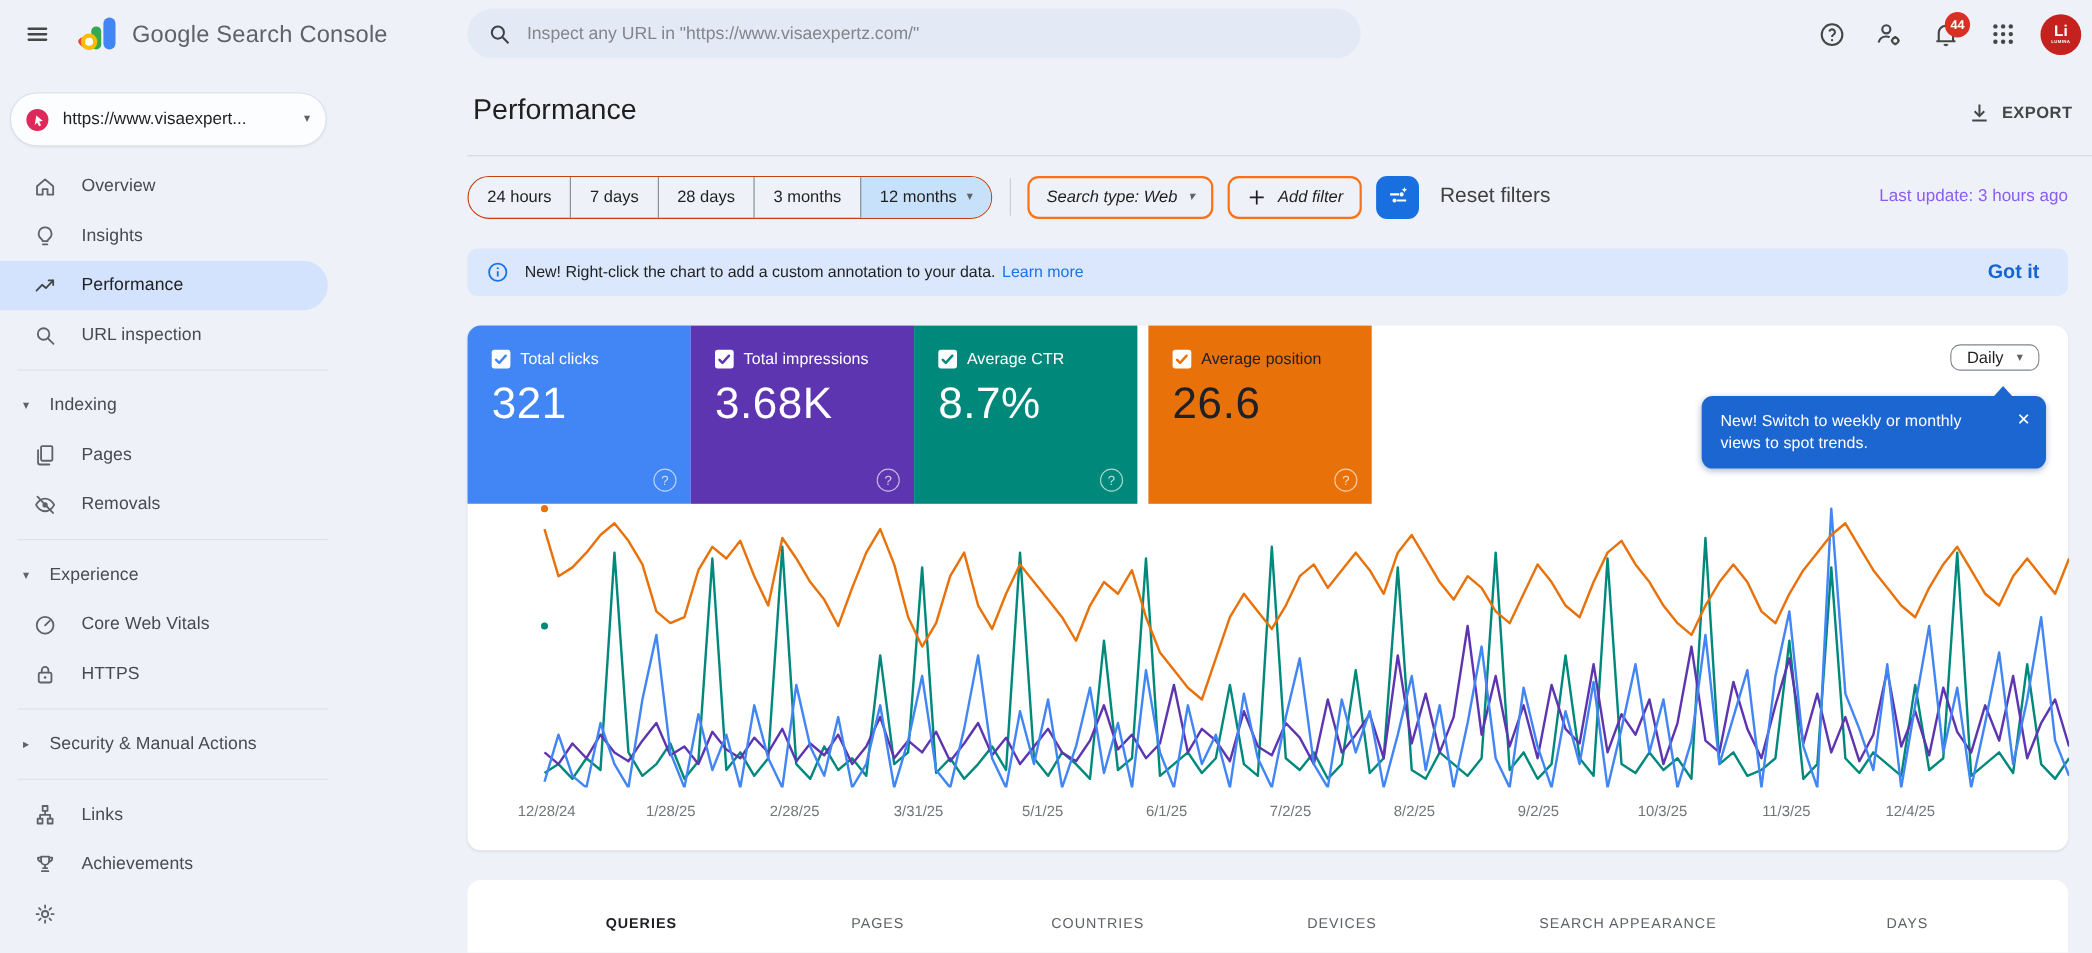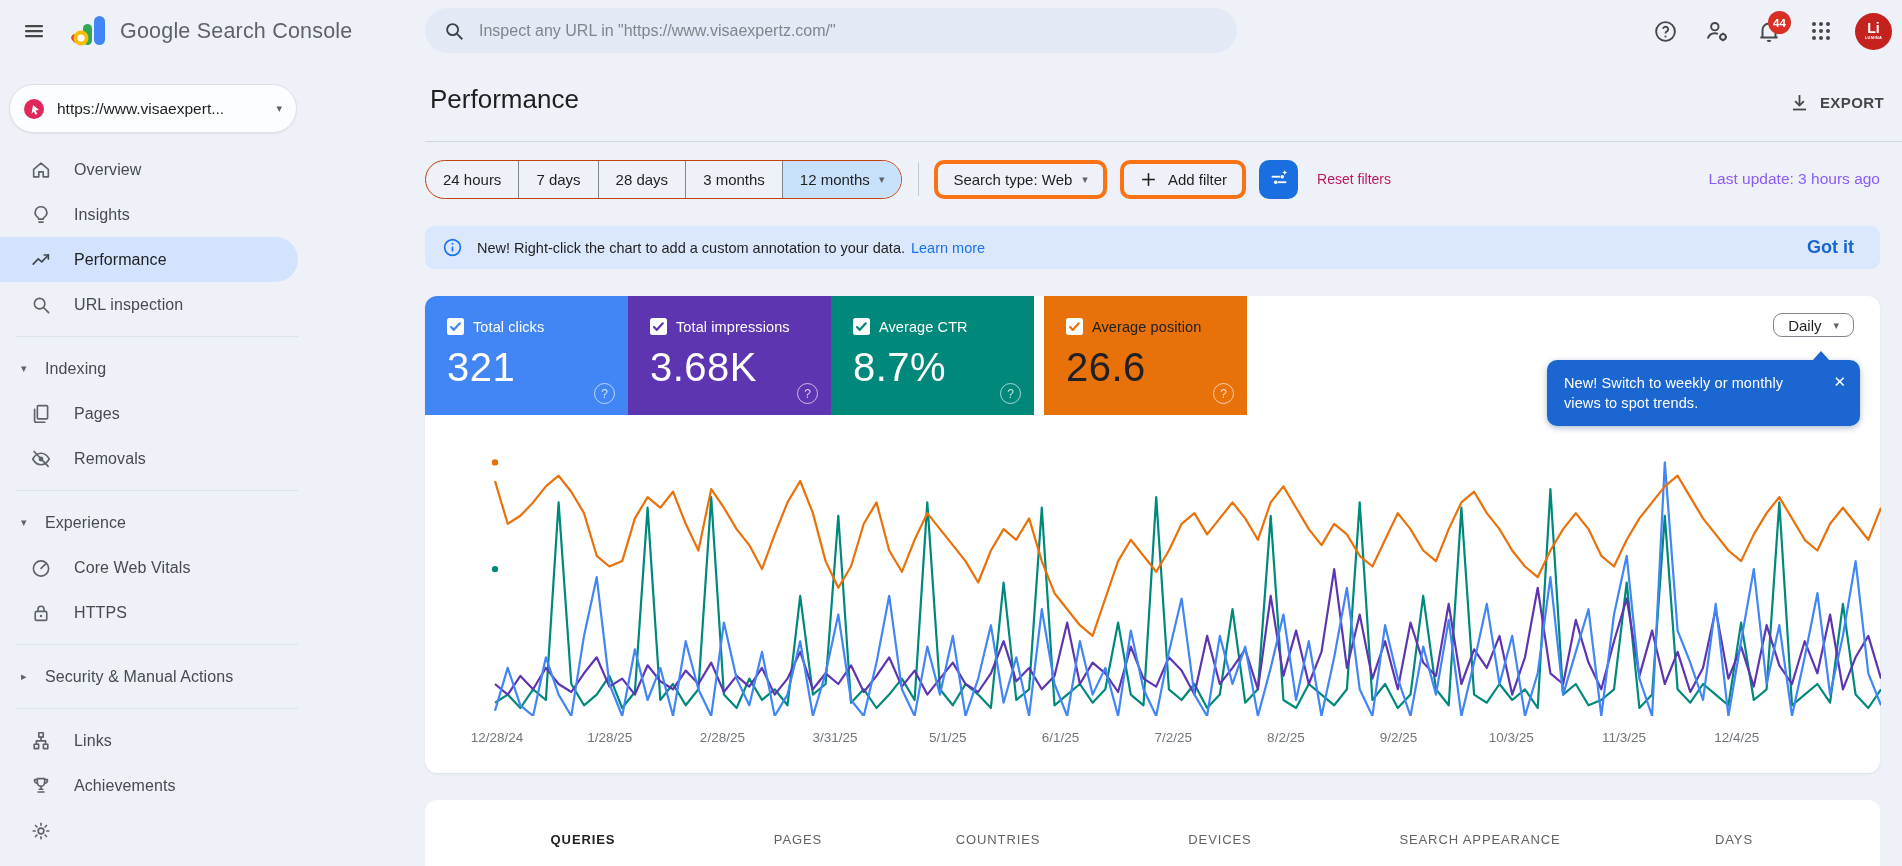--- a/index.html
+++ b/index.html
@@ -65,35 +65,35 @@
   .export { position:absolute; right:18px; top:30px; display:flex; align-items:center; gap:10px; cursor:pointer; color:#444746; }
   .export .elabel { font-size:15px; font-weight:bold; letter-spacing:.4px; }
   .hdr-divider { position:absolute; top:79px; left:125px; right:0; height:1px; background:#d3d7df; }
 
   .filter-row { position:absolute; top:97px; left:125px; right:22px; height:40px; display:flex; align-items:center; }
   .segmented { display:flex; border:1px solid #c2410c; border-radius:20px; overflow:hidden; background:#fff0; height:39px; }
   .segment { padding:0 17px; display:flex; align-items:center; font-size:15px; color:#1f1f1f; cursor:pointer; border-left:1px solid #80858c; background:transparent; gap:9px; }
   .segment:first-child { border-left:none; }
   .segment.selected { background:#c8e1fb; }
   .vsep { width:1px; height:34px; background:#c6cad2; margin:0 15px 0 16px; }
-  .chip { height:39px; border:4px solid #f97316; border-radius:10px; display:flex; align-items:center; padding:0 15px; gap:10px; font-size:15px; color:#1f1f1f; cursor:pointer; background:transparent; }
+  .chip { height:39px; border:2px solid #f97316; border-radius:10px; display:flex; align-items:center; padding:0 15px; gap:10px; font-size:15px; color:#1f1f1f; cursor:pointer; background:transparent;font-style:italic; }
   .chip + .chip { margin-left:13px; }
   .tune-btn { width:39px; height:39px; border-radius:10px; background:#1a6fe0; margin-left:13px; display:flex; align-items:center; justify-content:center; cursor:pointer; }
-  .reset-link { margin-left:19px; font-size:14px; color:#be185d; cursor:pointer; white-space:nowrap; }
+  .reset-link { margin-left:19px; font-size:19px; color:#404040; cursor:pointer; white-space:nowrap; }
   .last-update { margin-left:auto; font-size:15.5px; color:#8b5cf6; white-space:nowrap; }
 
   .banner { position:absolute; top:164px; left:125px; right:22px; height:43px; background:#dbe7fc; border-radius:9px; display:flex; align-items:center; padding:0 26px 0 17px; }
   .banner .btext { margin-left:14px; font-size:14.5px; color:#1f1f1f; }
   .banner .blink { margin-left:6px; font-size:14.5px; color:#1a73e8; cursor:pointer; }
   .banner .gotit { margin-left:auto; font-size:18px; font-weight:bold; color:#1765cf; cursor:pointer; }
 
   
   .chart-card { position:absolute; top:234px; left:125px; right:22px; height:477px; background:#fff; border-radius:12px; box-shadow:0 1px 2px rgba(60,64,67,.10); }
   .metrics { position:absolute; top:0; left:0; display:flex; height:125px; }
-  .metric { width:203px; height:119px; padding:22px 0 0 22px; position:relative; cursor:pointer; }
+  .metric { width:203px; height:162px; padding:22px 0 0 22px; position:relative; cursor:pointer; }
   .metric:first-child { border-top-left-radius:12px; }
   .metric .mrow { display:flex; align-items:center; gap:9px; }
   .metric .mlabel { font-size:14.5px; letter-spacing:.1px; }
   .metric .mvalue { font-size:40px; font-weight:400; margin-top:10px; letter-spacing:.5px; }
   .metric .mhelp { position:absolute; right:13px; bottom:11px; width:21px; height:21px; border:1.5px solid rgba(255,255,255,.65); color:rgba(255,255,255,.75); border-radius:50%; font-size:12px; display:flex; align-items:center; justify-content:center; }
   .metric .cb { width:17px; height:17px; background:#fff; border-radius:2.5px; display:flex; align-items:center; justify-content:center; flex:none; }
 
   .daily-chip { position:absolute; top:17px; right:26px; height:24px; border:1px solid #80858c; border-radius:9px; display:flex; align-items:center; padding:0 14px; gap:12px; font-size:15px; color:#1f1f1f; cursor:pointer; background:#fff; }
 
   .tooltip { position:absolute; top:64px; left:1122px; width:313px; background:#1b66d0; border-radius:10px; color:#fff; padding:13px 14px 13px 17px; display:flex; gap:10px; box-shadow:0 2px 6px rgba(26,61,128,.35); }

